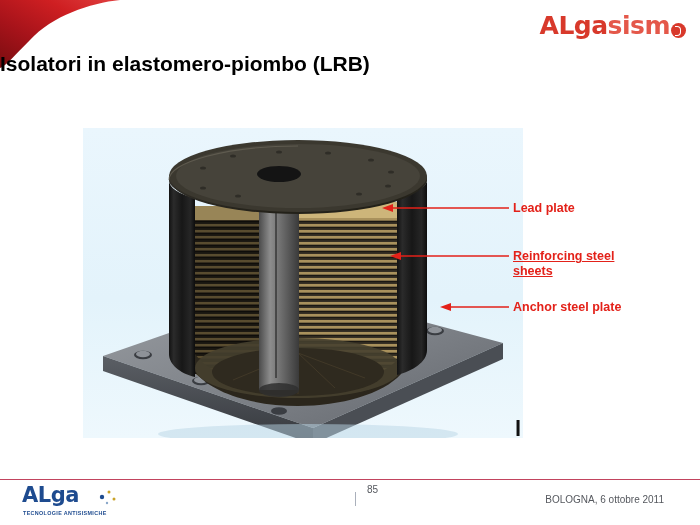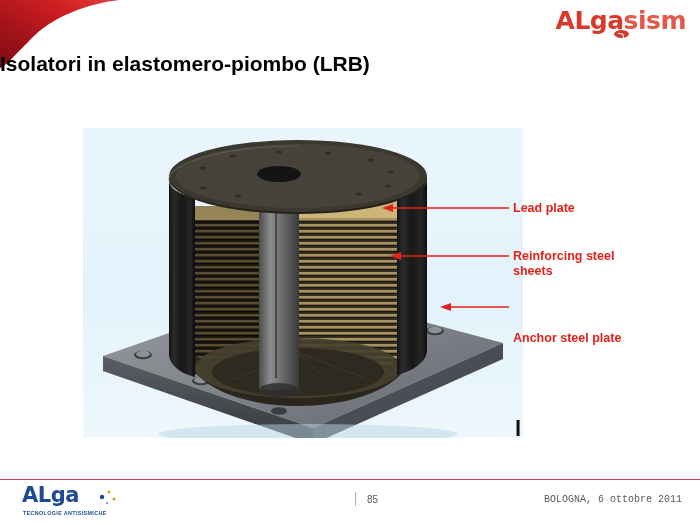--- a/index.html
+++ b/index.html
@@ -24,22 +24,21 @@
     pointer-events: none;
   }
 
   
   .brand {
     position: absolute;
     right: 14px;
     top: 8px;
     height: 30px;
     display: flex;
-    align-items: center;
-    flex-direction: column;
+    align-items: flex-end;
   }
   .brand-word {
     font-family: "DejaVu Sans", sans-serif;
     font-size: 25px;
     font-weight: bold;
     letter-spacing: -0.5px;
     line-height: 1;
     color: #d8392b;
   }
   .brand-word .seg-a { color: #d8392b; }
@@ -92,22 +91,22 @@
   .callout {
     position: absolute;
     color: #e32119;
     font-family: "Liberation Sans", sans-serif;
     font-size: 12.5px;
     font-weight: bold;
     line-height: 1.18;
     white-space: pre-line;
   }
   .callout-lead   { left: 513px; top: 201px; }
-  .callout-sheets { left: 513px; top: 249px; width: 130px; }
-  .callout-anchor { left: 513px; top: 300px; margin-top: 31px; }
+  .callout-sheets { left: 513px; top: 249px; width: 130px; text-decoration: underline; }
+  .callout-anchor { left: 513px; top: 300px; }
 
   
   .leaders {
     position: absolute;
     left: 0; top: 0;
     width: 700px; height: 525px;
     pointer-events: none;
   }
 
   
@@ -168,30 +167,30 @@
     position: absolute;
     left: 355px;
     top: 492px;
     width: 1px;
     height: 14px;
     background: #aab0bb;
   }
   .page-number {
     position: absolute;
     left: 367px;
-    top: 494px;
+    top: 484px;
     font-family: "Liberation Sans", sans-serif;
     font-size: 10px;
     color: #55585e;
   }
   .footer-place {
     position: absolute;
-    right: 18px;
+    right: 36px;
     top: 494px;
-    font-family: Liberation Mono, monospace;
+    font-family: Liberation Sans, sans-serif;
     font-size: 10px;
     color: #55585e;
     white-space: nowrap;
   }
 </style>
 </head>
 <body>
 
 <div class="swoosh-wrap">
   <svg width="130" height="78" viewBox="0 0 130 78">

